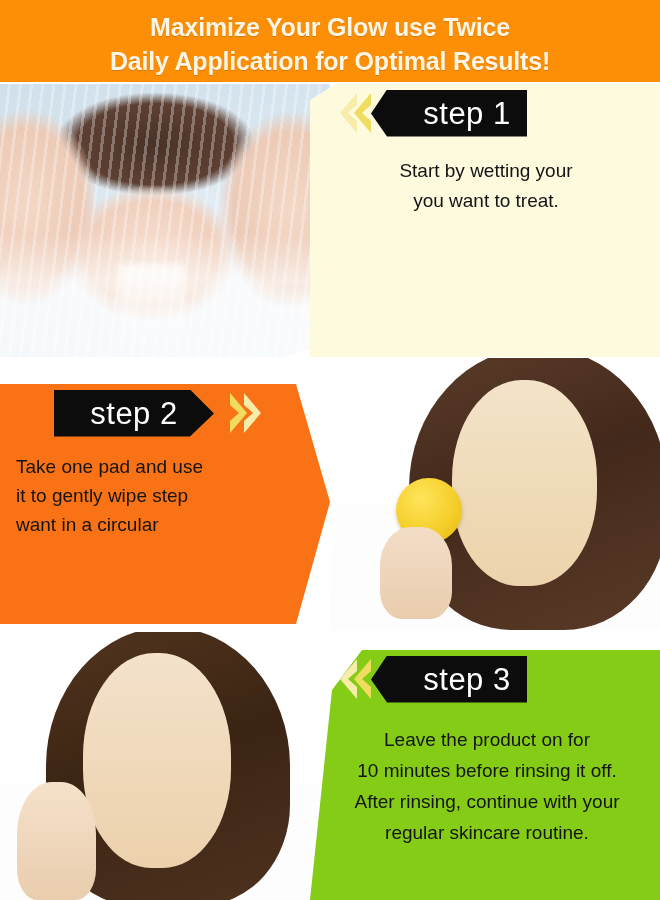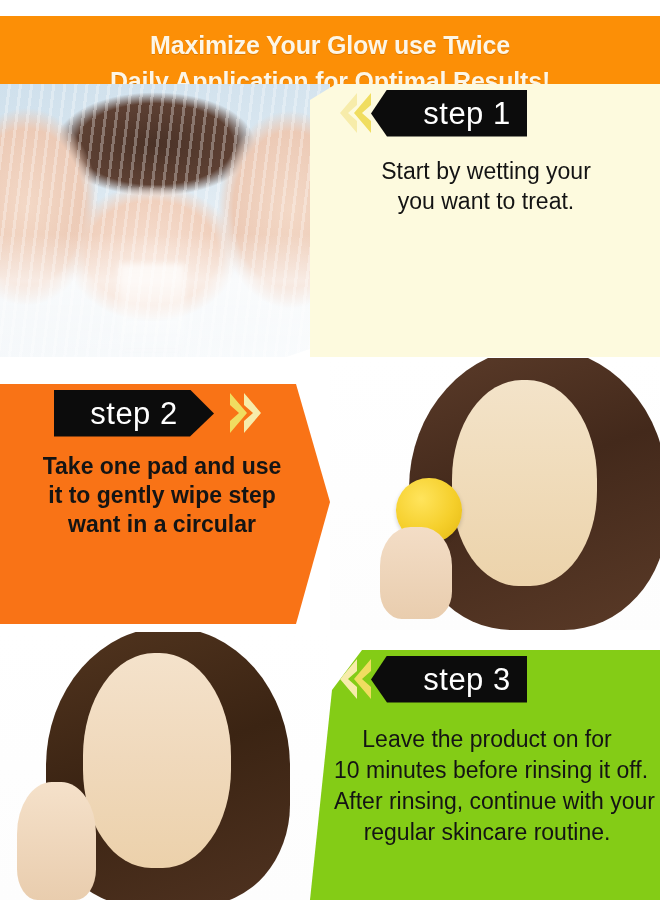--- a/index.html
+++ b/index.html
@@ -7,24 +7,24 @@
   body{
     width:660px;height:900px;
     font-family:"Liberation Sans","DejaVu Sans",sans-serif;
     background:#ffffff;
     overflow:hidden;
   }
   .poster{position:relative;width:660px;height:900px;background:#ffffff;overflow:hidden;}
 
   
   .banner{
-    position:absolute;left:0;top:16px;width:660px;height:82px;
+    position:absolute;left:0;top:0;width:660px;height:82px;
     background:#fc8f06;
-    display:flex;flex-direction:column;align-items:center;justify-content:space-between;
-    box-sizing:border-box;padding-top:12px;
+    display:flex;flex-direction:column;align-items:center;justify-content:center;
+    box-sizing:border-box;padding-top:6px;
   }
   .banner-line{
     color:#fdf6e6;
     font-weight:bold;
     font-size:25px;
     line-height:34px;
     letter-spacing:-0.2px;
     text-align:center;
     white-space:nowrap;
     font-family:"Liberation Sans","DejaVu Sans",sans-serif;
@@ -158,27 +158,27 @@
     text-align:right;
   }
   .badge.point-right{
     width:160px;
     padding-right:16px;
     clip-path:polygon(0 0, 136px 0, 160px 24px, 136px 47px, 0 47px);
   }
 
   .step-body{
     color:#141414;
-    font-size:23px;
+    font-size:19px;
     line-height:30px;
     font-family:"Liberation Sans","DejaVu Sans",sans-serif;
     font-weight:400;
   }
   #panel-step1 .step-body{padding:14px 28px 0 30px;text-align:center;}
-  #panel-step2 .step-body{padding:10px 22px 0 16px;text-align:center;line-height:29px;font-weight:bold;}
+  #panel-step2 .step-body{padding:10px 22px 0 16px;text-align:left;line-height:29px;}
   #panel-step3 .step-body{padding:16px 20px 0 24px;text-align:center;line-height:31px;}
 
   .step-body div{white-space:nowrap;}
   #panel-step3 .step-body div{white-space:nowrap;}
 </style>
 </head>
 <body>
 
 <div class="poster">
 

